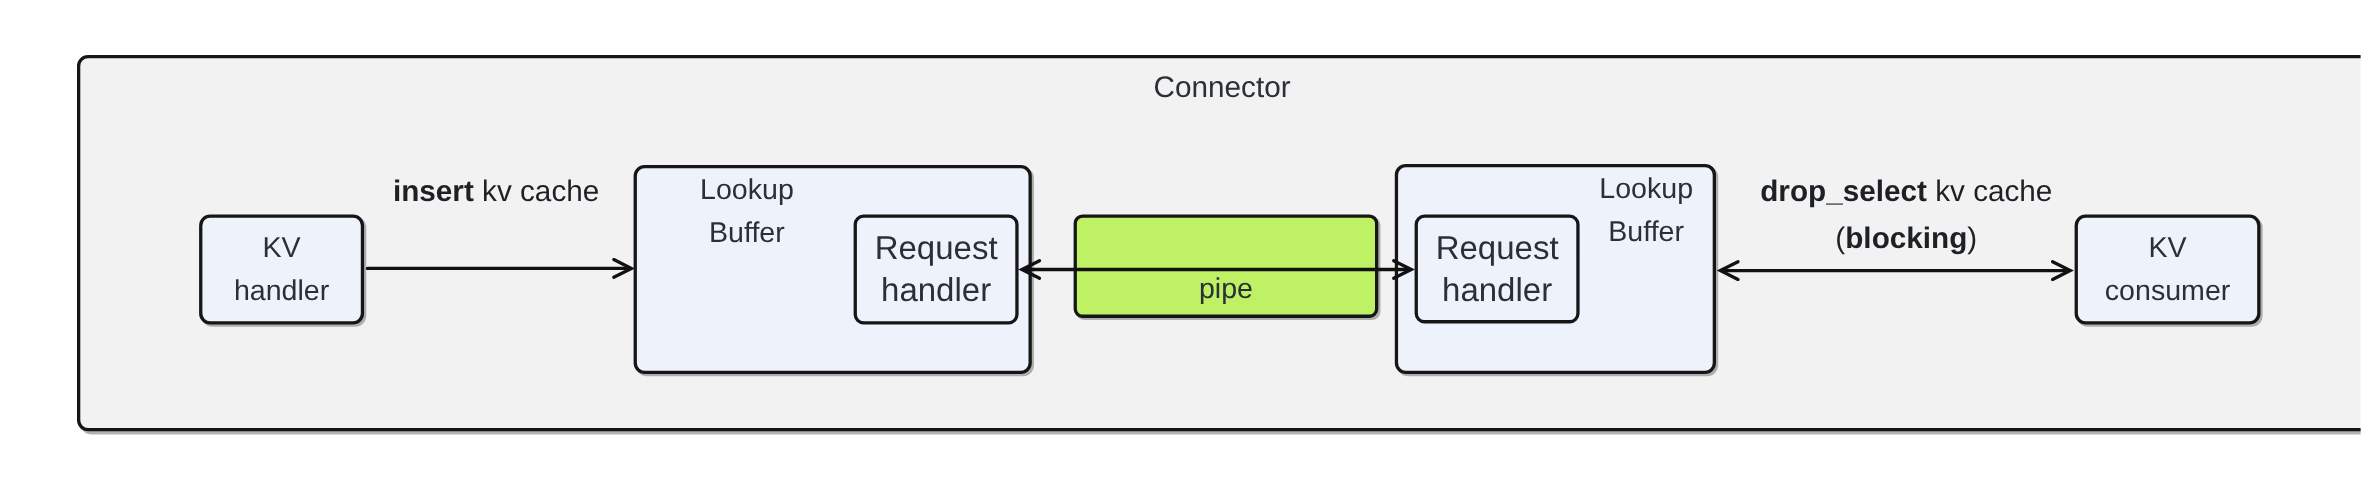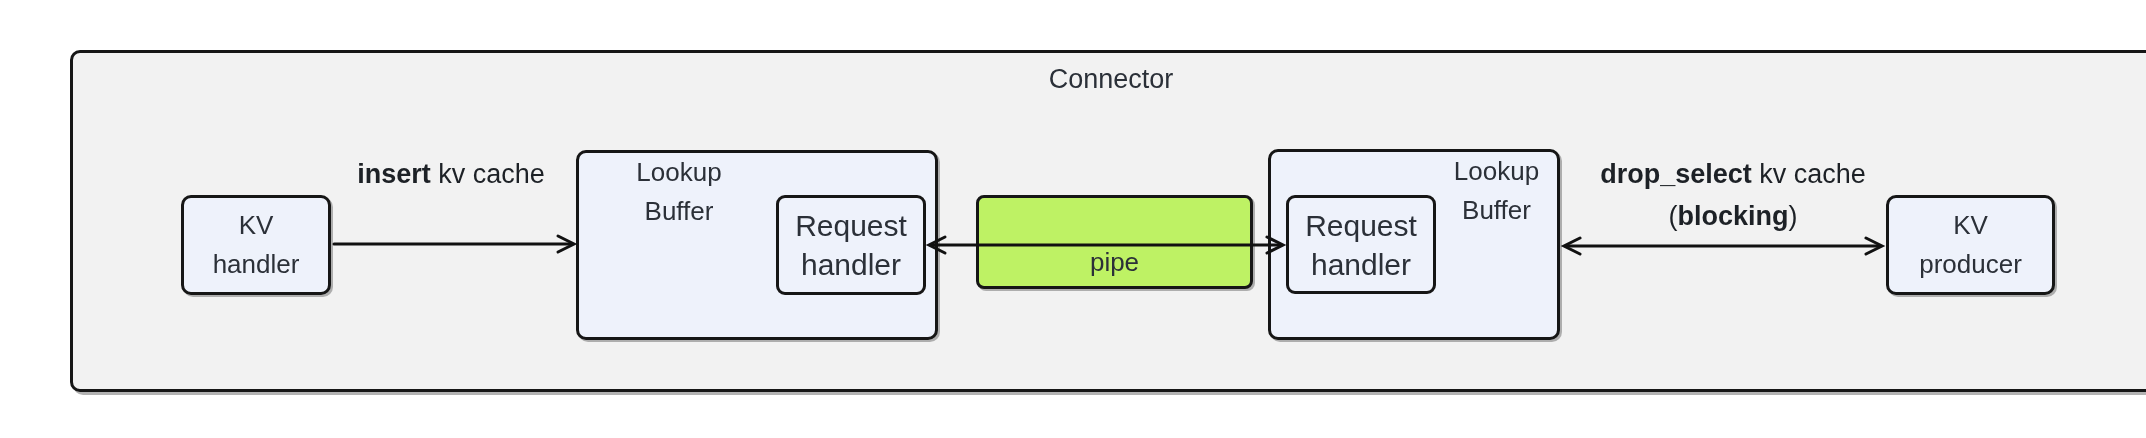--- a/index.html
+++ b/index.html
@@ -106,21 +106,21 @@
       <div>handler</div>
     </div>
     <div class="lookup-label">
       <div>Lookup</div>
       <div>Buffer</div>
     </div>
   </div>
 
   <div class="node node-kv-consumer">
     <div>KV</div>
-    <div>producer</div>
+    <div>consumer</div>
   </div>
 
   <div class="edge-label edge-label-insert">
     <div><b>insert</b><span> kv cache</span></div>
   </div>
 
   <div class="edge-label edge-label-drop">
     <div><b>drop_select</b><span> kv cache</span></div>
     <div><span>(</span><b>blocking</b><span>)</span></div>
   </div>

